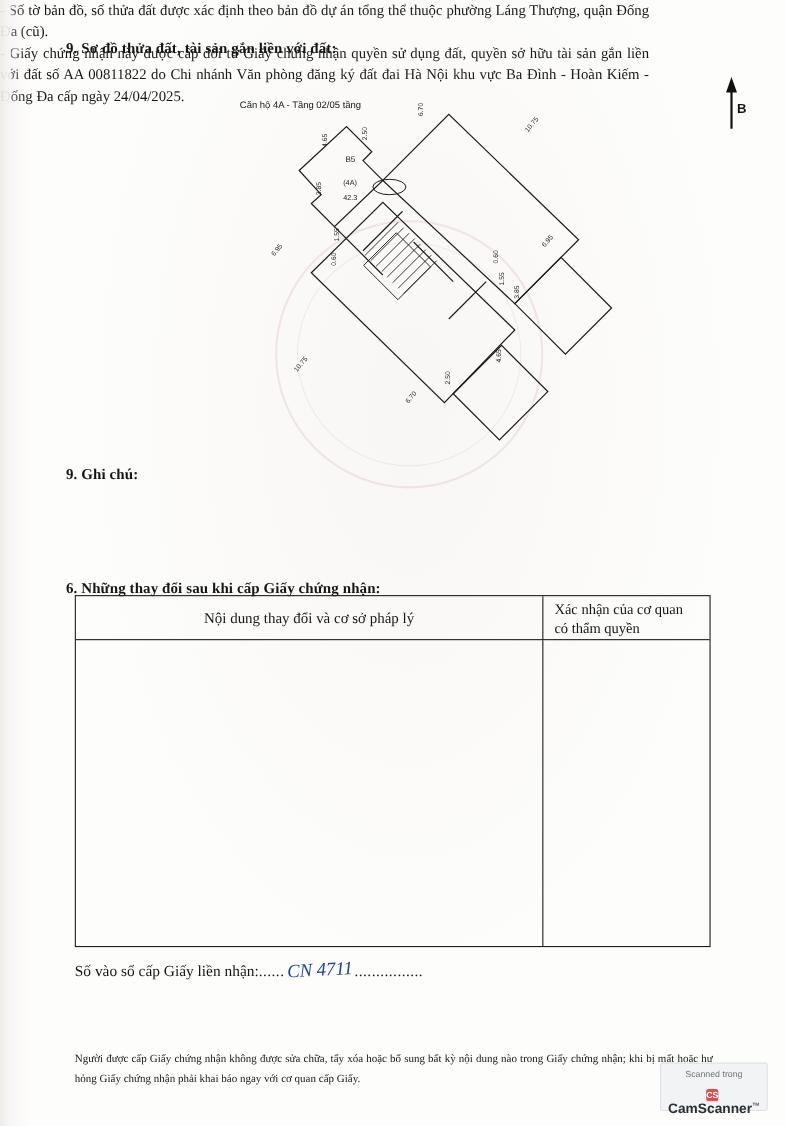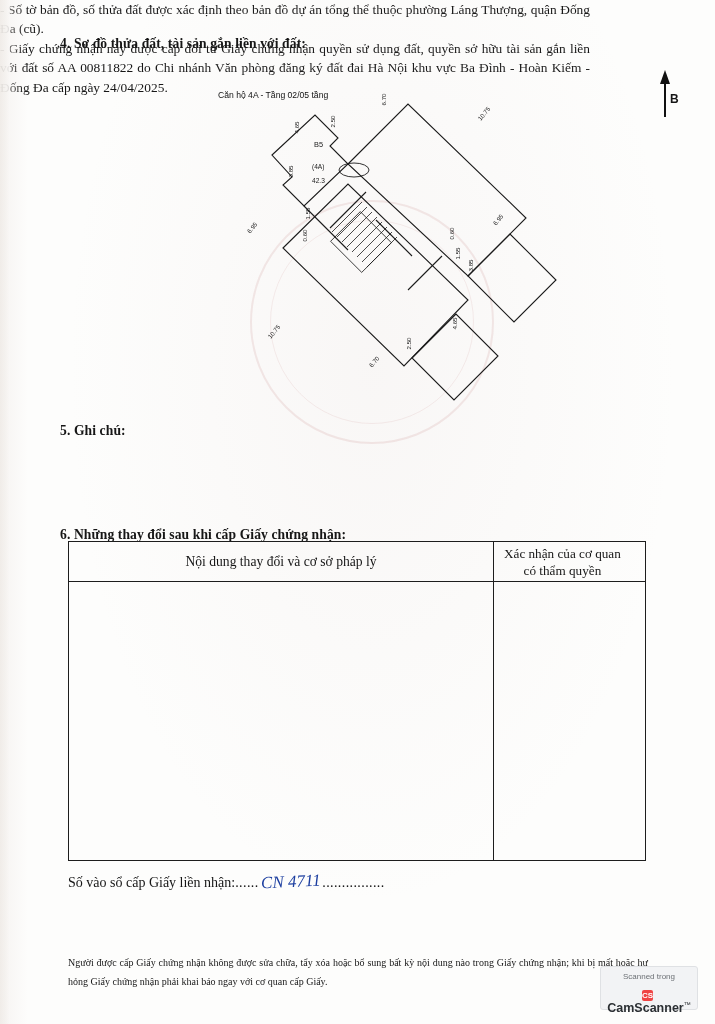--- a/index.html
+++ b/index.html
@@ -122,21 +122,20 @@
     position: absolute;
     left: 68px; top: 541px;
     width: 578px; height: 320px;
     border: 1.3px solid #1d1d1d;
     box-sizing: border-box;
   }
   #table .thead {
     display: flex;
     height: 39px;
     border-bottom: 1.3px solid #1d1d1d;
-    text-align: center;
   }
   #table .th1 {
     width: 424px;
     border-right: 1.3px solid #1d1d1d;
     display: flex; align-items: center; justify-content: center;
     font-size: 13.6px;
   }
   #table .th2 {
     flex: 1;
     display: flex; align-items: center; justify-content: flex-start;
@@ -224,21 +223,21 @@
   }
 </style>
 </head>
 <body>
 
 <div class="page">
   <div class="edge-left"></div>
   <div class="scan-tint"></div>
   <div class="watermark"></div>
 
-  <div class="sec-head" id="sec4">4. Sơ đồ thửa đất, tài sản gắn liền với đất:</div>
+  <div class="sec-head" id="sec4">9. Sơ đồ thửa đất, tài sản gắn liền với đất:</div>
 
   <div class="compass">
     <div class="arrow"></div>
     <div class="shaft"></div>
     <div class="lbl">B</div>
   </div>
 
   <div id="drawing">
     <div class="caption" style="left:38px; top:30px;">Căn hộ 4A - Tầng 02/05 tầng</div>
 
@@ -291,21 +290,21 @@
     <div class="dim" style="left:265px; top:170px; transform:rotate(-90deg);">0.60</div>
     <div class="dim" style="left:312px; top:156px; transform:rotate(-50deg);">6.95</div>
     <div class="dim" style="left:271px; top:190px; transform:rotate(-90deg);">1.55</div>
     <div class="dim" style="left:284px; top:202px; transform:rotate(-90deg);">3.85</div>
     <div class="dim" style="left:86px; top:268px; transform:rotate(-50deg);">10.75</div>
     <div class="dim" style="left:188px; top:298px; transform:rotate(-50deg);">6.70</div>
     <div class="dim" style="left:222px; top:280px; transform:rotate(-90deg);">2.50</div>
     <div class="dim" style="left:268px; top:260px; transform:rotate(-90deg);">4.65</div>
   </div>
 
-  <div class="sec-head" id="sec5">5. Ghi chú:</div>
+  <div class="sec-head" id="sec5">9. Ghi chú:</div>
   <div id="note-lines">
     <div class="para" style="position:static;">- Số tờ bản đồ, số thửa đất được xác định theo bản đồ dự án tổng thể thuộc phường Láng Thượng, quận Đống Đa (cũ).</div>
     <div class="para" style="position:static;">- Giấy chứng nhận này được cấp đổi từ Giấy chứng nhận quyền sử dụng đất, quyền sở hữu tài sản gắn liền với đất số AA 00811822 do Chi nhánh Văn phòng đăng ký đất đai Hà Nội khu vực Ba Đình - Hoàn Kiếm - Đống Đa cấp ngày 24/04/2025.</div>
   </div>
 
   <div class="sec-head" id="sec6">6. Những thay đổi sau khi cấp Giấy chứng nhận:</div>
 
   <div id="table">
     <div class="thead">
       <div class="th1">Nội dung thay đổi và cơ sở pháp lý</div>

